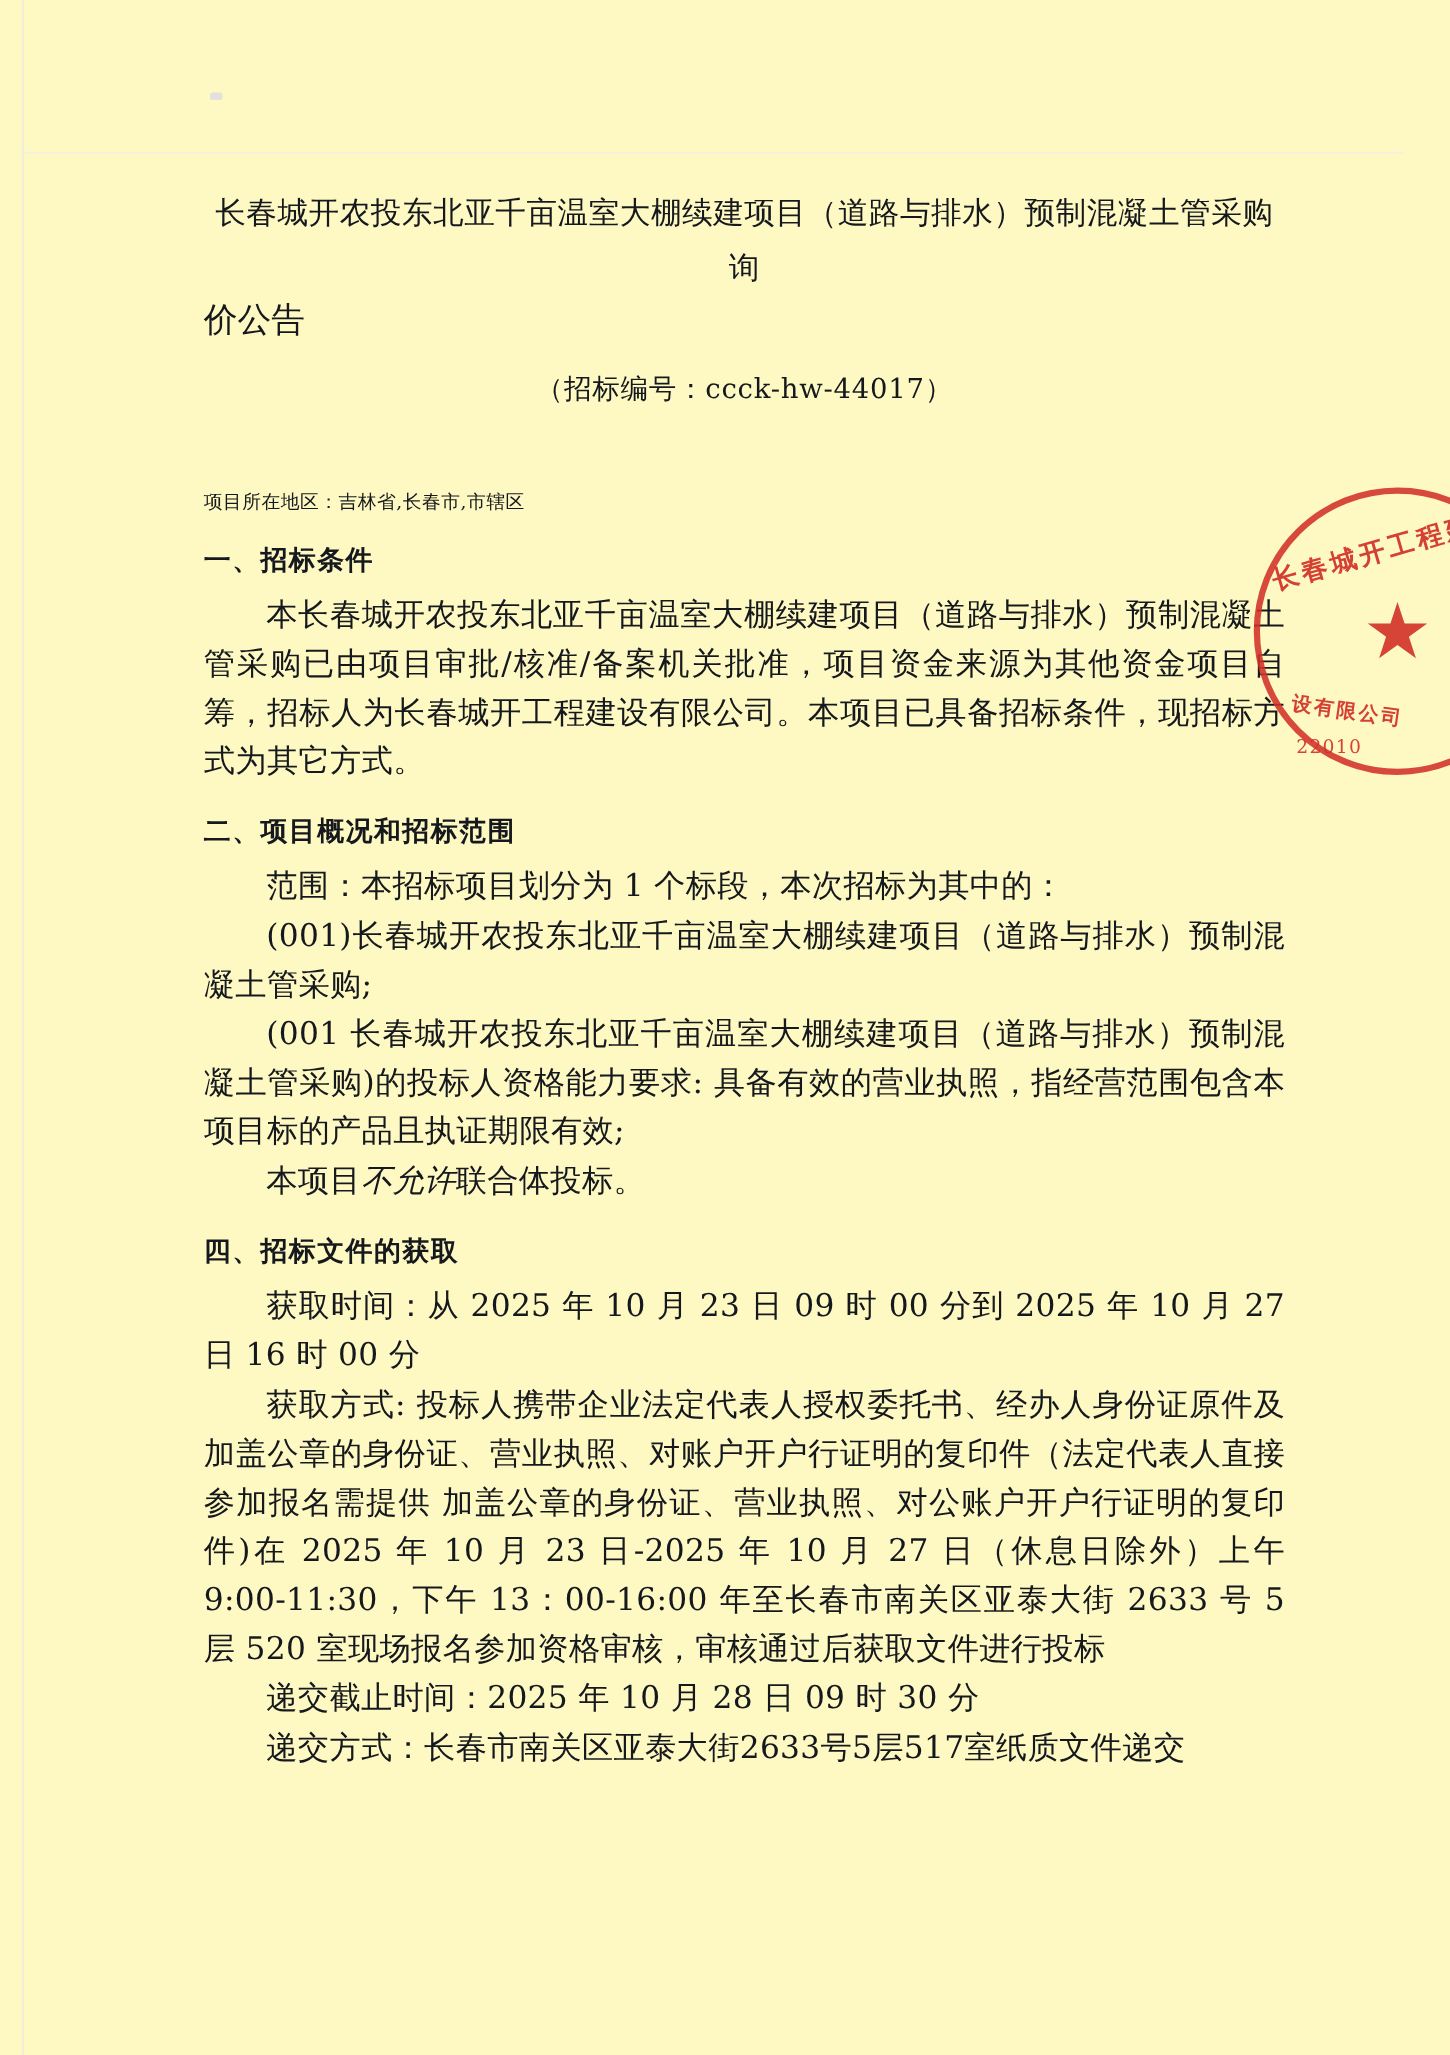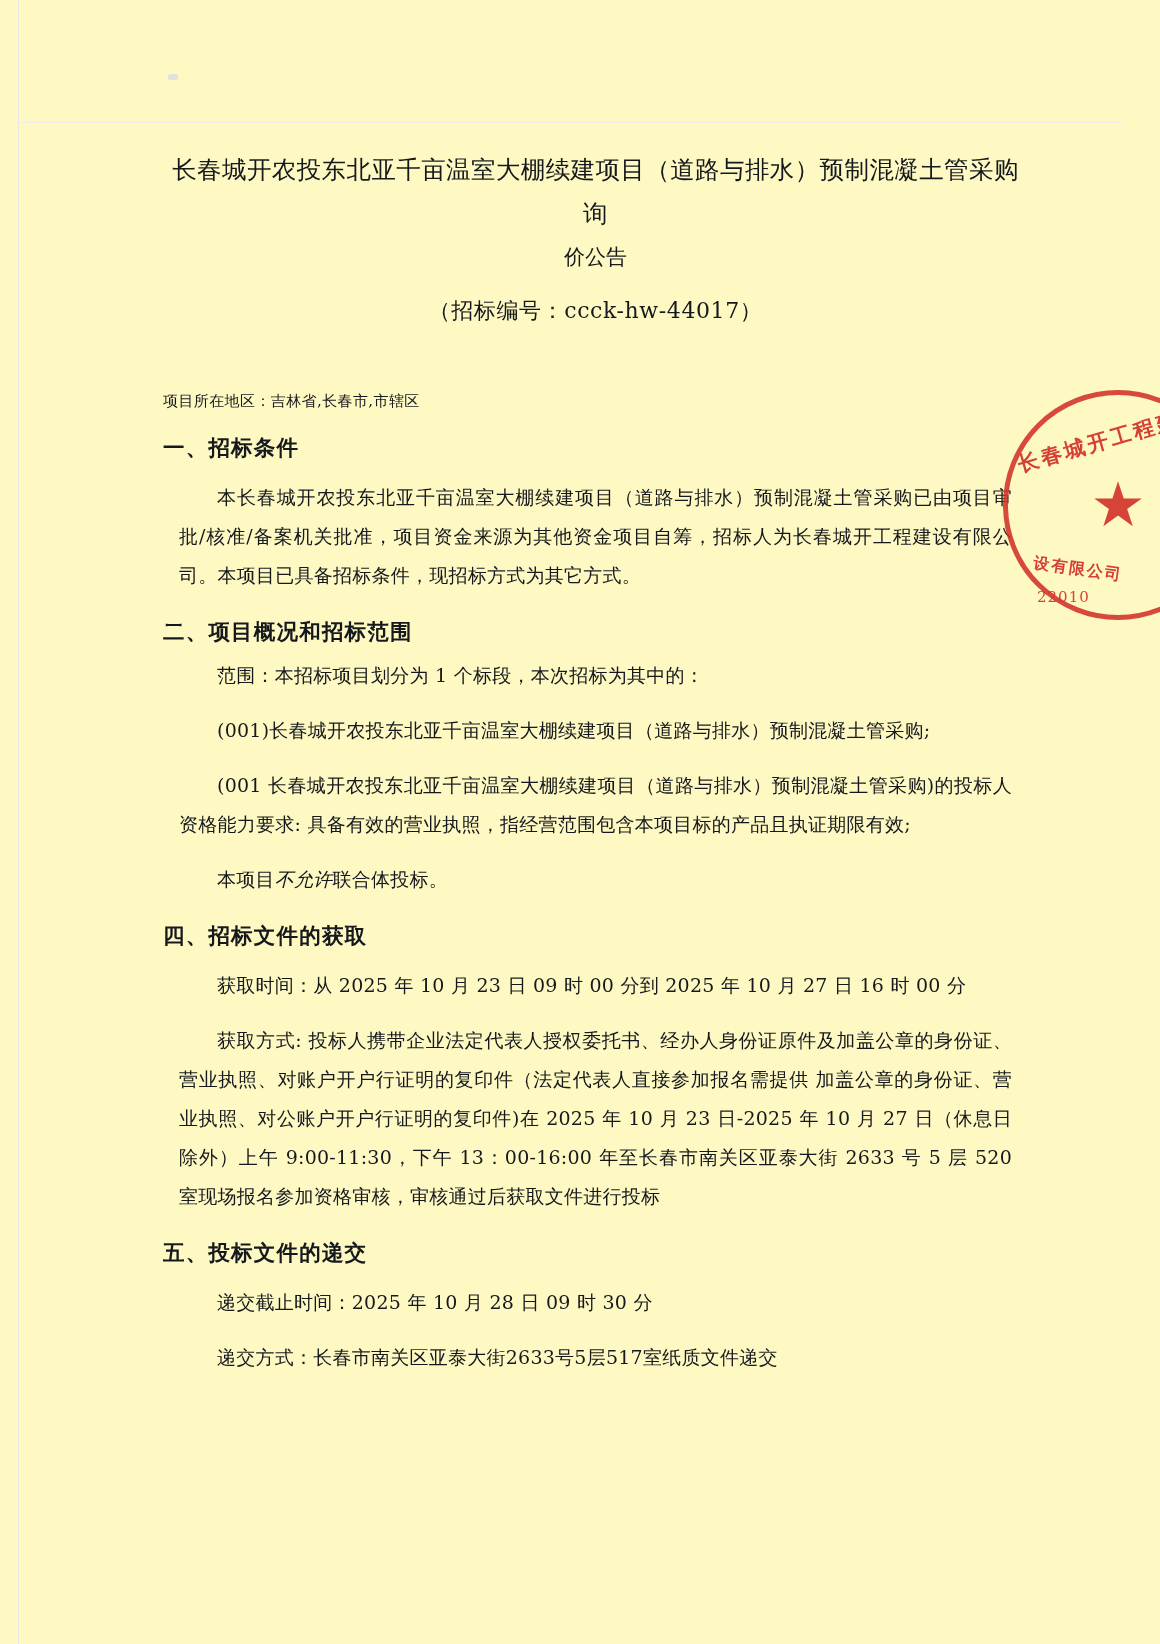--- a/index.html
+++ b/index.html
@@ -53,46 +53,46 @@
     color: #15181c;
   }
   .title {
     font-size: 24.5px;
     line-height: 44px;
     text-align: center;
     letter-spacing: 0.4px;
     font-weight: 400;
   }
   .title-line2 {
-    font-size: 21px;
+    font-size: 27px;
     line-height: 42px;
-    text-align: center;
+    text-align: left;
   }
   .subtitle {
     margin-top: 18px;
     font-size: 22px;
     text-align: center;
     letter-spacing: 0.6px;
   }
   .region {
     margin-top: 66px;
     font-size: 15px;
     letter-spacing: 0.4px;
   }
   h2.sec {
     font-size: 21.5px;
     font-weight: bold;
     margin: 22px 0 10px 0;
     letter-spacing: 1.2px;
     font-family: Liberation Serif, serif;
   }
   p.para {
-    font-size: 19px;
+    font-size: 25px;
     line-height: 39px;
-    margin: 16px;
+    margin: 0;
     text-indent: 2em;
     text-align: justify;
     letter-spacing: 0.25px;
   }
   p.para.tight {
     margin-top: 1px;
   }
   .italic-em {
     font-style: italic;
   }
@@ -177,21 +177,20 @@
     <p class="para tight">范围：本招标项目划分为 1 个标段，本次招标为其中的：</p>
     <p class="para tight">(001)长春城开农投东北亚千亩温室大棚续建项目（道路与排水）预制混凝土管采购;</p>
 
     <p class="para">(001 长春城开农投东北亚千亩温室大棚续建项目（道路与排水）预制混凝土管采购)的投标人资格能力要求: 具备有效的营业执照，指经营范围包含本项目标的产品且执证期限有效;</p>
     <p class="para tight"><span>本项目</span><span class="italic-em">不允许</span><span>联合体投标。</span></p>
 
     <h2 class="sec">四、招标文件的获取</h2>
     <p class="para">获取时间：从 2025 年 10 月 23 日 09 时 00 分到 2025 年 10 月 27 日 16 时 00 分</p>
     <p class="para tight">获取方式: 投标人携带企业法定代表人授权委托书、经办人身份证原件及加盖公章的身份证、营业执照、对账户开户行证明的复印件（法定代表人直接参加报名需提供 加盖公章的身份证、营业执照、对公账户开户行证明的复印件)在 2025 年 10 月 23 日-2025 年 10 月 27 日（休息日除外）上午 9:00-11:30，下午 13：00-16:00 年至长春市南关区亚泰大街 2633 号 5 层 520 室现场报名参加资格审核，审核通过后获取文件进行投标</p>
 
-    <h2 class="sec">五、投标文件的递交</h2>
     <p class="para">递交截止时间：2025 年 10 月 28 日 09 时 30 分</p>
     <p class="para tight">递交方式：长春市南关区亚泰大街2633号5层517室纸质文件递交</p>
 
   </div>
 
   <div class="seal">
     <div class="seal-circle"></div>
     <div class="seal-star">★</div>
     <div class="seal-text-top">长春城开工程建</div>
     <div class="seal-text-bottom">设有限公司</div>

